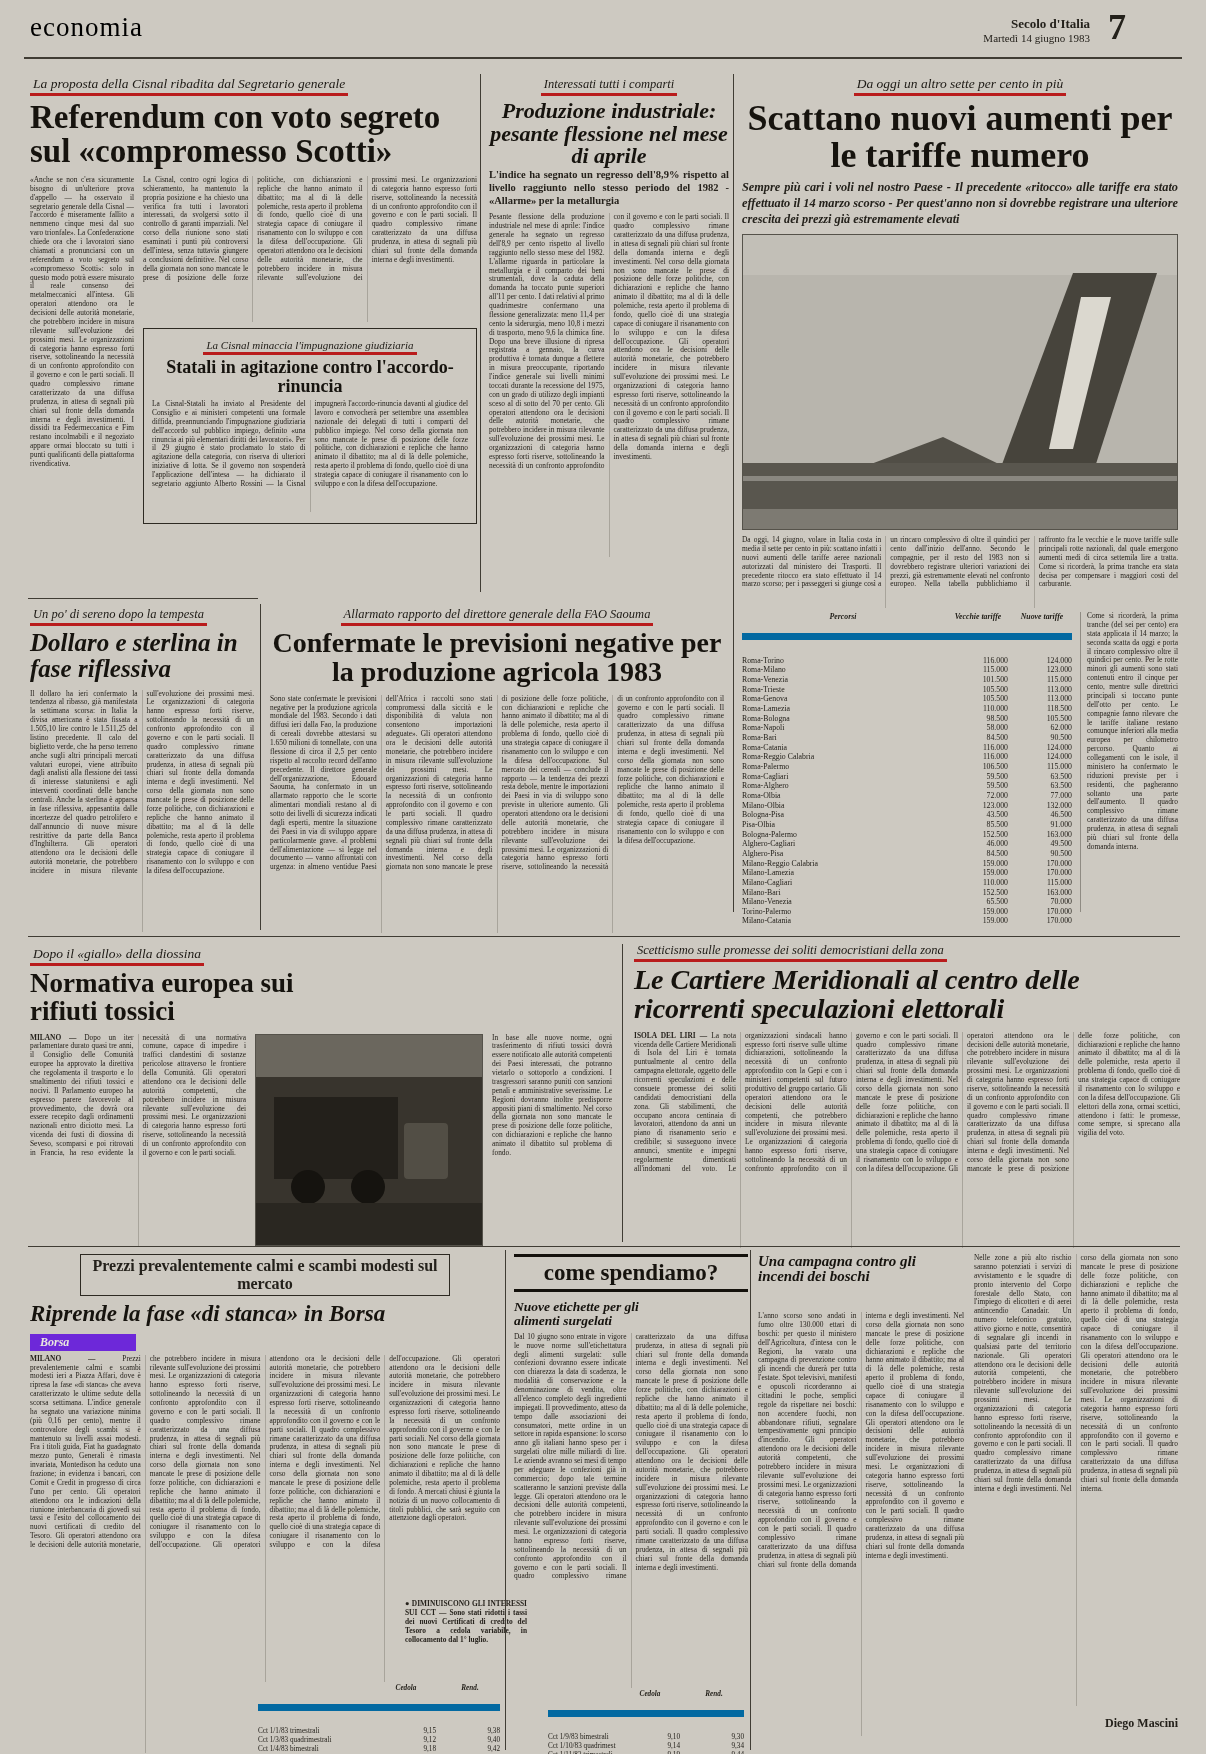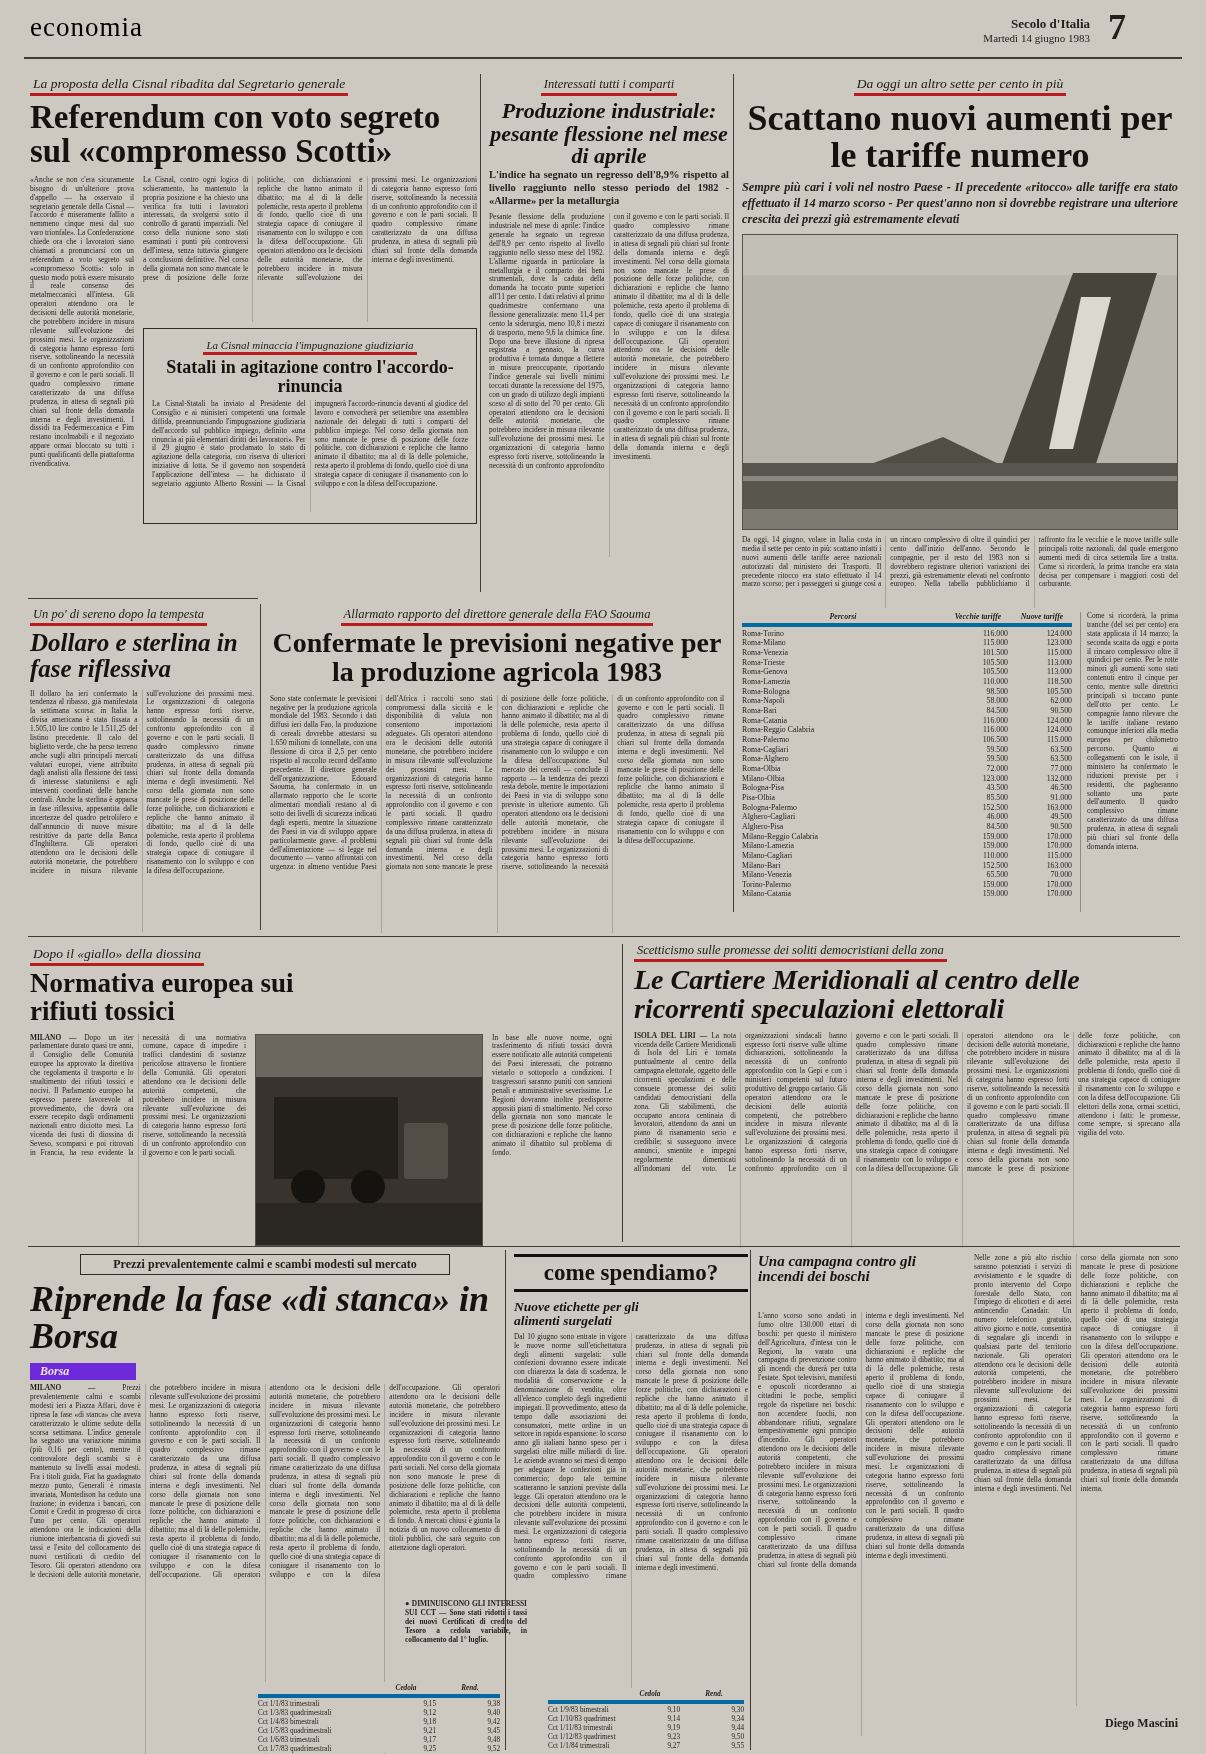--- a/index.html
+++ b/index.html
@@ -25,21 +25,21 @@
   .cols3{column-count:3;column-gap:9px;column-rule:1px solid #a8a49b;}
   .cols4{column-count:4;column-gap:9px;column-rule:1px solid #a8a49b;}
   .cols5{column-count:5;column-gap:9px;column-rule:1px solid #a8a49b;}
   .dl{font-weight:bold;}
   .box{border:1px solid #2d2922;background:#cdc9c1;}
 
   
   .t-row{display:grid;grid-template-columns:1fr 60px 60px;column-gap:4px;font-size:7.8px;line-height:1.24;}
   .t-row span{white-space:nowrap;overflow:hidden;}
   .t-row span:nth-child(2),.t-row span:nth-child(3){text-align:right;}
-  .t-head{font-style:italic;font-weight:bold;border-bottom:4px solid #0369a1;margin-bottom:2px;padding-bottom:1px;}
+  .t-head{font-style:italic;font-weight:bold;border-bottom:7px solid #0369a1;margin-bottom:16px;padding-bottom:11px;}
   .t-head span{text-align:center !important;}
   .mini-table .t-row{font-size:7.2px;}
 
   .tab-black{background:#6d28d9;color:#e9e6df;font-weight:bold;font-style:italic;font-size:12px;
              width:96px;height:17px;line-height:17px;padding-left:10px;}
   .spend-title{border-top:3px solid #14110c;border-bottom:3px solid #14110c;text-align:center;
                font-weight:bold;font-size:23px;padding:3px 0;color:#16130e;}
   .byline{font-weight:bold;font-size:12px;text-align:right;}
   .photo{border:1px solid #55524a;display:block;}
 </style>
@@ -291,22 +291,22 @@
 
   <div class="abs" style="left:634px;top:940px;width:546px;">
     <div><span class="kick" style="font-size:12.5px;">Scetticismo sulle promesse dei soliti democristiani della zona</span></div>
     <div class="hl" style="font-size:28px;font-style:italic;width:470px;margin-top:4px;">Le Cartiere Meridionali al centro delle ricorrenti speculazioni elettorali</div>
     <p class="bt cols5" style="height:216px;margin:8px 0 0 0;"><b class="dl">ISOLA DEL LIRI —</b> <span>La nota vicenda delle Cartiere Meridionali di Isola del Liri è tornata puntualmente al centro della campagna elettorale, oggetto delle ricorrenti speculazioni e delle consuete promesse dei soliti candidati democristiani della zona. Gli stabilimenti, che occupano ancora centinaia di lavoratori, attendono da anni un piano di risanamento serio e credibile; si susseguono invece annunci, smentite e impegni regolarmente dimenticati all'indomani del voto. Le organizzazioni sindacali hanno espresso forti riserve sulle ultime dichiarazioni, sottolineando la necessità di un confronto approfondito con la Gepi e con i ministeri competenti sul futuro produttivo del gruppo cartario. Gli operatori attendono ora le decisioni delle autorità competenti, che potrebbero incidere in misura rilevante sull'evoluzione dei prossimi mesi. Le organizzazioni di categoria hanno espresso forti riserve, sottolineando la necessità di un confronto approfondito con il governo e con le parti sociali. Il quadro complessivo rimane caratterizzato da una diffusa prudenza, in attesa di segnali più chiari sul fronte della domanda interna e degli investimenti. Nel corso della giornata non sono mancate le prese di posizione delle forze politiche, con dichiarazioni e repliche che hanno animato il dibattito; ma al di là delle polemiche, resta aperto il problema di fondo, quello cioè di una strategia capace di coniugare il risanamento con lo sviluppo e con la difesa dell'occupazione. Gli operatori attendono ora le decisioni delle autorità monetarie, che potrebbero incidere in misura rilevante sull'evoluzione dei prossimi mesi. Le organizzazioni di categoria hanno espresso forti riserve, sottolineando la necessità di un confronto approfondito con il governo e con le parti sociali. Il quadro complessivo rimane caratterizzato da una diffusa prudenza, in attesa di segnali più chiari sul fronte della domanda interna e degli investimenti. Nel corso della giornata non sono mancate le prese di posizione delle forze politiche, con dichiarazioni e repliche che hanno animato il dibattito; ma al di là delle polemiche, resta aperto il problema di fondo, quello cioè di una strategia capace di coniugare il risanamento con lo sviluppo e con la difesa dell'occupazione. Gli elettori della zona, ormai scettici, attendono i fatti: le promesse, come sempre, si sprecano alla vigilia del voto.</span></p>
   </div>
 
   <div class="hr" style="left:28px;top:1246px;width:1152px;"></div>
 
   <div class="abs" style="left:30px;top:1254px;width:470px;">
-    <div class="box" style="width:360px;margin:0 auto;text-align:center;font-size:12px;font-weight:bold;padding:2px 4px;">Prezzi prevalentemente calmi e scambi modesti sul mercato</div>
-    <div class="hl" style="font-size:36px;font-style:italic;margin-top:6px;">Riprende la fase «di stanca» in Borsa</div>
+    <div class="box" style="width:360px;margin:0 auto;text-align:center;font-size:16px;font-weight:bold;padding:2px 4px;">Prezzi prevalentemente calmi e scambi modesti sul mercato</div>
+    <div class="hl" style="font-size:23px;font-style:italic;margin-top:6px;">Riprende la fase «di stanca» in Borsa</div>
     <div class="tab-black" style="margin-top:8px;">Borsa</div>
     <p class="bt cols4" style="height:398px;margin:4px 0 0 0;"><b class="dl">MILANO —</b> <span>Prezzi prevalentemente calmi e scambi modesti ieri a Piazza Affari, dove è ripresa la fase «di stanca» che aveva caratterizzato le ultime sedute della scorsa settimana. L'indice generale ha segnato una variazione minima (più 0,16 per cento), mentre il controvalore degli scambi si è mantenuto su livelli assai modesti. Fra i titoli guida, Fiat ha guadagnato mezzo punto, Generali è rimasta invariata, Montedison ha ceduto una frazione; in evidenza i bancari, con Comit e Credit in progresso di circa l'uno per cento. Gli operatori attendono ora le indicazioni della riunione interbancaria di giovedì sui tassi e l'esito del collocamento dei nuovi certificati di credito del Tesoro. Gli operatori attendono ora le decisioni delle autorità monetarie, che potrebbero incidere in misura rilevante sull'evoluzione dei prossimi mesi. Le organizzazioni di categoria hanno espresso forti riserve, sottolineando la necessità di un confronto approfondito con il governo e con le parti sociali. Il quadro complessivo rimane caratterizzato da una diffusa prudenza, in attesa di segnali più chiari sul fronte della domanda interna e degli investimenti. Nel corso della giornata non sono mancate le prese di posizione delle forze politiche, con dichiarazioni e repliche che hanno animato il dibattito; ma al di là delle polemiche, resta aperto il problema di fondo, quello cioè di una strategia capace di coniugare il risanamento con lo sviluppo e con la difesa dell'occupazione. Gli operatori attendono ora le decisioni delle autorità monetarie, che potrebbero incidere in misura rilevante sull'evoluzione dei prossimi mesi. Le organizzazioni di categoria hanno espresso forti riserve, sottolineando la necessità di un confronto approfondito con il governo e con le parti sociali. Il quadro complessivo rimane caratterizzato da una diffusa prudenza, in attesa di segnali più chiari sul fronte della domanda interna e degli investimenti. Nel corso della giornata non sono mancate le prese di posizione delle forze politiche, con dichiarazioni e repliche che hanno animato il dibattito; ma al di là delle polemiche, resta aperto il problema di fondo, quello cioè di una strategia capace di coniugare il risanamento con lo sviluppo e con la difesa dell'occupazione. Gli operatori attendono ora le decisioni delle autorità monetarie, che potrebbero incidere in misura rilevante sull'evoluzione dei prossimi mesi. Le organizzazioni di categoria hanno espresso forti riserve, sottolineando la necessità di un confronto approfondito con il governo e con le parti sociali. Nel corso della giornata non sono mancate le prese di posizione delle forze politiche, con dichiarazioni e repliche che hanno animato il dibattito; ma al di là delle polemiche, resta aperto il problema di fondo. A mercati chiusi è giunta la notizia di un nuovo collocamento di titoli pubblici, che sarà seguito con attenzione dagli operatori.</span></p>
   </div>
 
   <div class="abs bt" style="left:405px;top:1600px;width:122px;font-weight:bold;background:#cdc9c1;height:78px;">● DIMINUISCONO GLI INTERESSI SUI CCT — Sono stati ridotti i tassi dei nuovi Certificati di credito del Tesoro a cedola variabile, in collocamento dal 1° luglio.</div>
   <div class="abs mini-table" style="left:258px;top:1682px;width:242px;background:#cdc9c1;padding-top:2px;">
       <div class="t-row t-head">
         <span></span>
         <span>Cedola</span>
         <span>Rend.</span>

